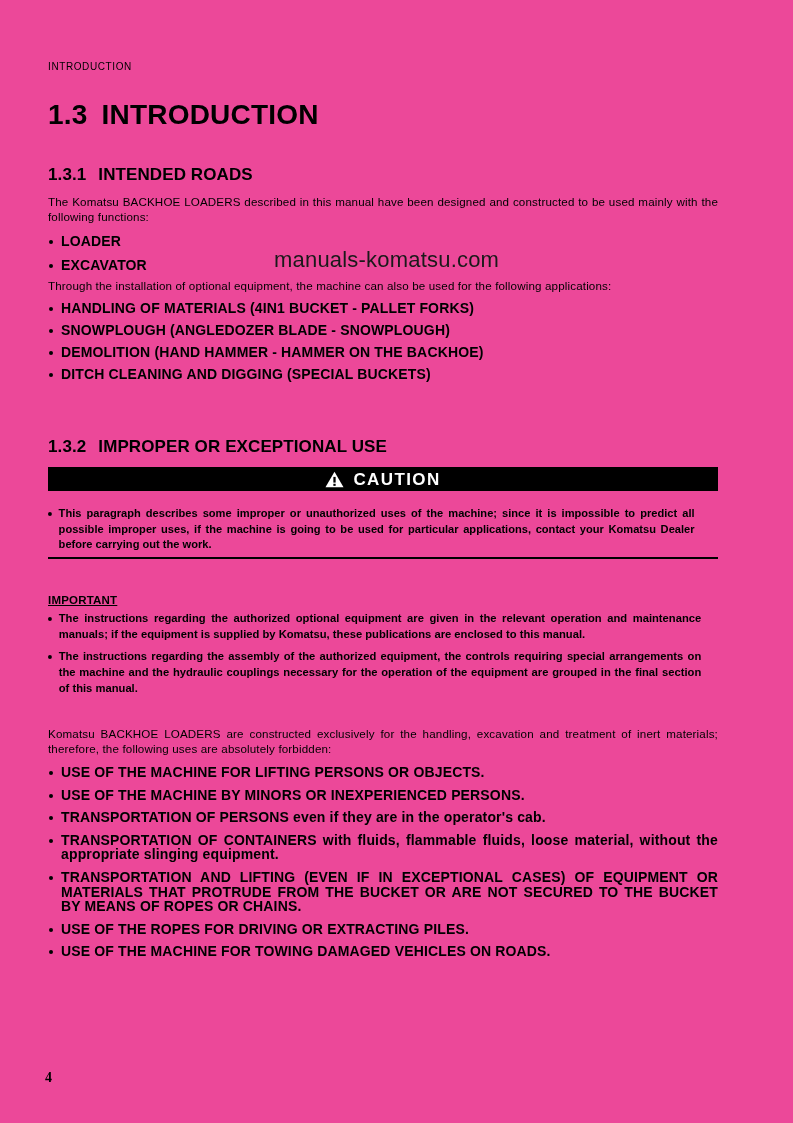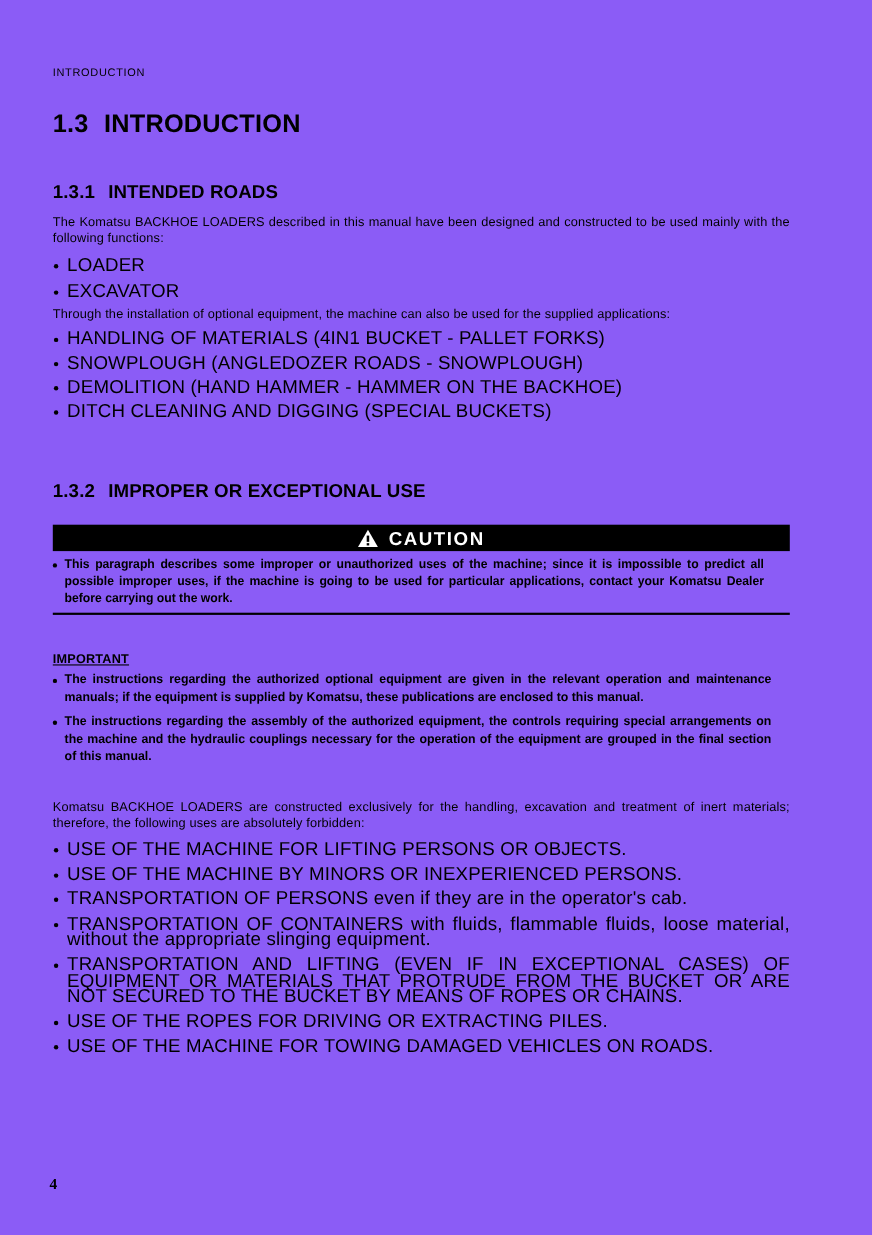--- a/index.html
+++ b/index.html
@@ -8,41 +8,41 @@
     background: #ffffff;
   }
   body {
     font-family: "Liberation Sans", sans-serif;
     color: #000000;
   }
   .page {
     position: relative;
     width: 793px;
     height: 1123px;
-    background: #8b5cf6;
+    background: #ec4899;
     overflow: hidden;
   }
 
   
   .running-header {
     position: absolute;
     left: 48px;
     top: 61px;
     font-size: 10px;
     letter-spacing: 0.6px;
     font-weight: 400;
     white-space: nowrap;
   }
 
   
   .h1 {
     position: absolute;
     left: 48px;
     top: 99px;
-    font-size: 23px;
+    font-size: 28px;
     font-weight: bold;
     letter-spacing: 0.2px;
     white-space: nowrap;
   }
   .h1 .num { margin-right: 14px; }
 
   .h2 {
     position: absolute;
     left: 48px;
     font-size: 17px;
@@ -73,24 +73,25 @@
     position: absolute;
     left: 48px;
     width: 670px;
     list-style: none;
     margin: 0;
     padding: 0;
   }
   .blist li {
     position: relative;
     padding-left: 13px;
-    font-size: 17px;
+    font-size: 14px;
     line-height: 14.6px;
     letter-spacing: 0.15px;
     text-align: justify;
+    font-weight: bold;
   }
   .blist li::before {
     content: "";
     position: absolute;
     left: 1px;
     top: 6px;
     width: 4px;
     height: 4px;
     background: #000;
     border-radius: 50%;
@@ -102,21 +103,21 @@
   .blist.applications { top: 301px; }
   .blist.applications li { margin-bottom: 7.5px; }
 
   .blist.forbidden { top: 765px; }
   .blist.forbidden li { margin-bottom: 8px; }
 
   
   .caution-bar {
     position: absolute;
     left: 48px;
-    top: 477px;
+    top: 467px;
     width: 670px;
     height: 24px;
     background: #000000;
     display: flex;
     align-items: center;
     justify-content: center;
   }
   .caution-inner {
     display: flex;
     align-items: center;
@@ -253,26 +254,27 @@
     <span class="num">1.3.1</span><span>INTENDED ROADS</span>
   </div>
 
   <div class="para p-intended">The Komatsu BACKHOE LOADERS described in this manual have been designed and constructed to be used mainly with the following functions:</div>
 
   <ul class="blist functions">
     <li>LOADER</li>
     <li>EXCAVATOR</li>
   </ul>
 
-
-  <div class="para p-optional">Through the installation of optional equipment, the machine can also be used for the supplied applications:</div>
+  <div class="watermark">manuals-komatsu.com</div>
+
+  <div class="para p-optional">Through the installation of optional equipment, the machine can also be used for the following applications:</div>
 
   <ul class="blist applications">
     <li>HANDLING OF MATERIALS (4IN1 BUCKET - PALLET FORKS)</li>
-    <li>SNOWPLOUGH (ANGLEDOZER ROADS - SNOWPLOUGH)</li>
+    <li>SNOWPLOUGH (ANGLEDOZER BLADE - SNOWPLOUGH)</li>
     <li>DEMOLITION (HAND HAMMER - HAMMER ON THE BACKHOE)</li>
     <li>DITCH CLEANING AND DIGGING (SPECIAL BUCKETS)</li>
   </ul>
 
   <div class="h2 improper">
     <span class="num">1.3.2</span><span>IMPROPER OR EXCEPTIONAL USE</span>
   </div>
 
   <div class="caution-bar">
     <div class="caution-inner">

